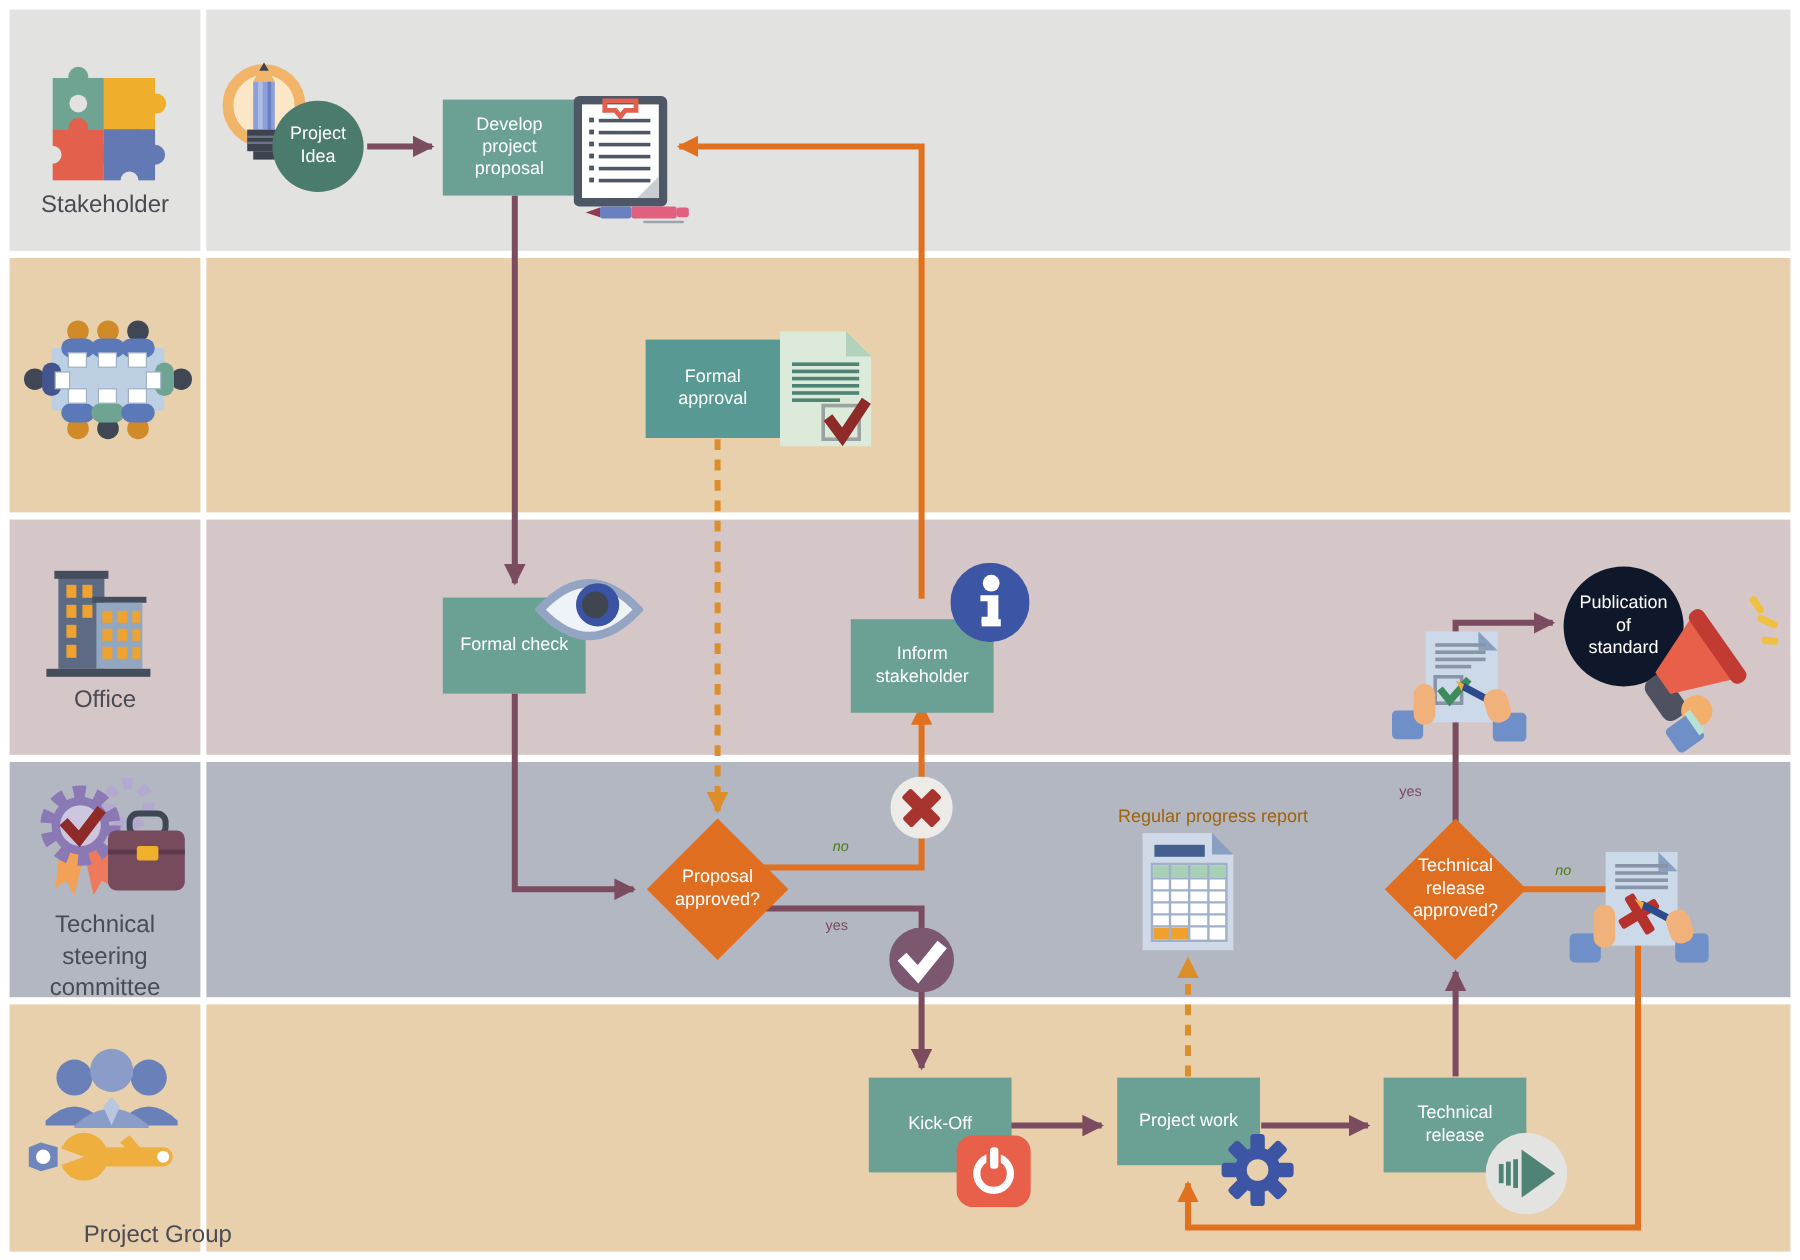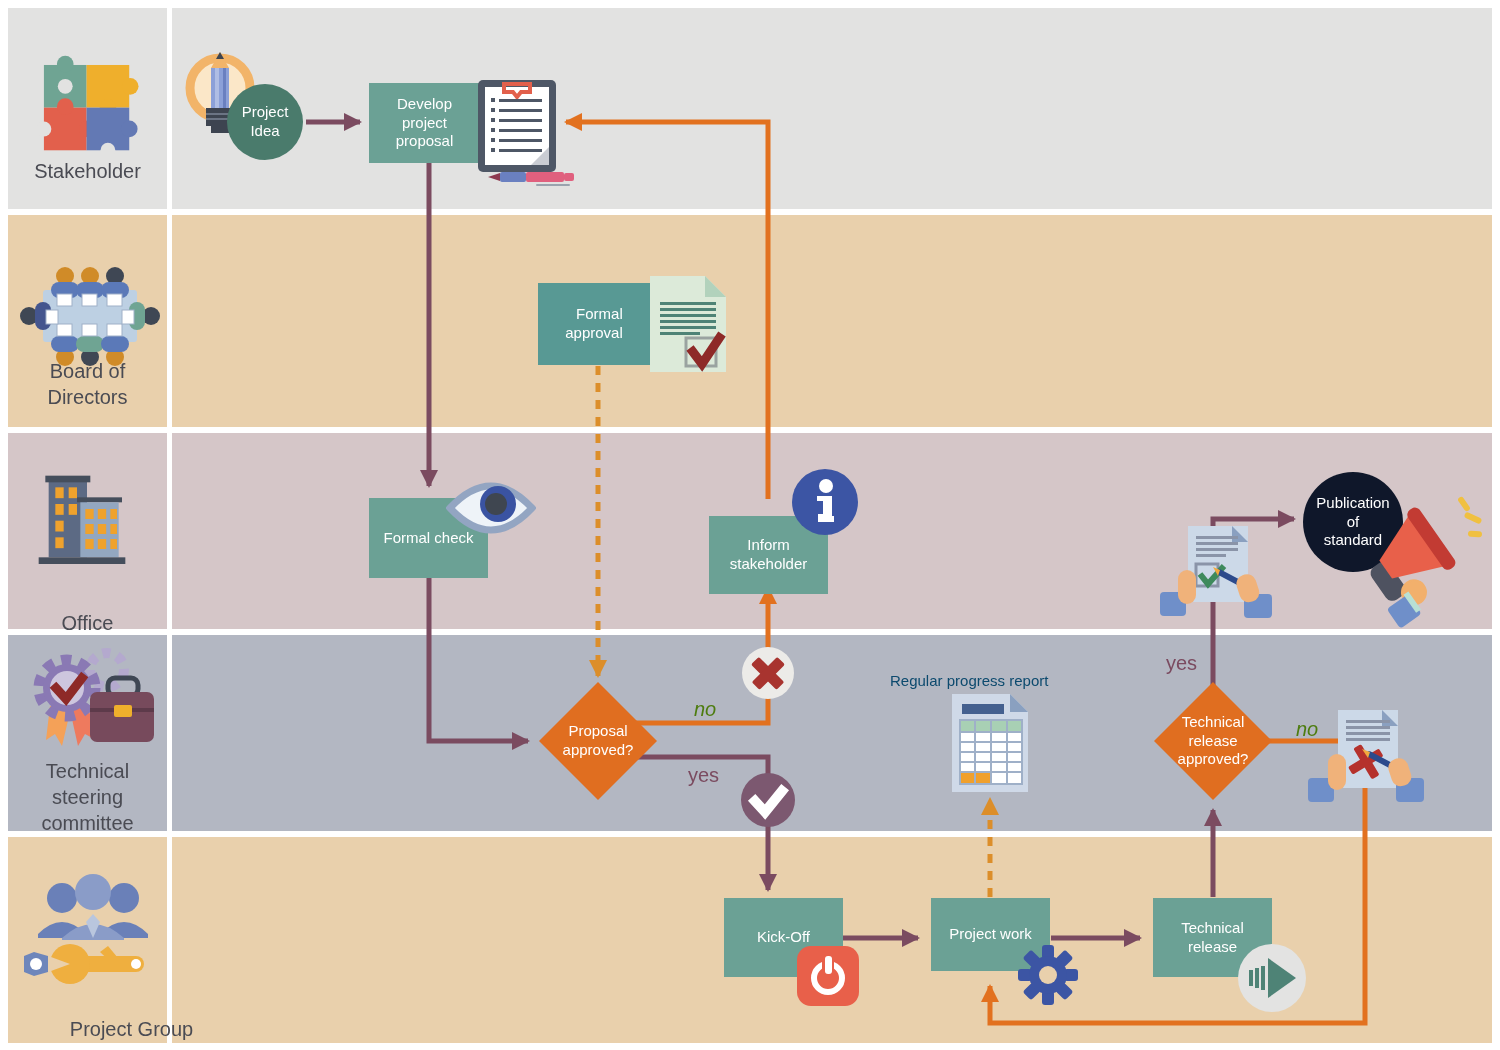--- a/index.html
+++ b/index.html
@@ -14,24 +14,24 @@
               font-size:20px;line-height:1.3;white-space:pre-line;}
   .icon{position:absolute;}
   .box{position:absolute;background:#6ba195;color:#ffffff;display:flex;align-items:center;
        justify-content:center;text-align:center;font-size:15px;line-height:1.25;white-space:pre-line;}
   .box.dark{background:#589994;}
   .diamond{position:absolute;width:118px;height:118px;background:#e06e20;
            clip-path:polygon(50% 0,100% 50%,50% 100%,0 50%);display:flex;align-items:center;
            justify-content:center;color:#ffffff;text-align:center;font-size:15px;line-height:1.25;white-space:pre-line;}
   .circle-node{position:absolute;border-radius:50%;display:flex;align-items:center;justify-content:center;
                color:#ffffff;text-align:center;font-size:15px;line-height:1.25;white-space:pre-line;}
-  .elabel{position:absolute;font-size:20px;}
+  .elabel{position:absolute;font-size:12px;}
   .elabel.yes{color:#7b4b60;}
   .elabel.no{color:#4d7c0f;font-style:italic;}
-  .note{position:absolute;color:#0c4a6e;font-size:15px;text-align:left;}
+  .note{position:absolute;color:#a16207;font-size:15px;text-align:right;}
   svg{display:block;}
   #connectors{position:absolute;left:0;top:0;}
 </style>
 </head>
 <body>
 
 <div id="stage">
 
   <div class="lane bg-gray" style="left:8px;top:8px;width:159px;height:201px;"></div>
   <div class="lane bg-tan" style="left:8px;top:215px;width:159px;height:212px;"></div>
@@ -116,22 +116,20 @@
       <rect x="42" y="32" width="15" height="12"></rect>
         <rect x="67" y="32" width="15" height="12"></rect>
         <rect x="92" y="32" width="15" height="12"></rect>
       <rect x="42" y="62" width="15" height="12"></rect>
         <rect x="67" y="62" width="15" height="12"></rect>
         <rect x="92" y="62" width="15" height="12"></rect>
       <rect x="31" y="48" width="12" height="14"></rect>
         <rect x="107" y="48" width="12" height="14"></rect>
     </g>
   </svg>
-  <div class="lane-label" style="top:358px;">Board of
-Directors</div>
 
   <svg class="icon" style="left:32px;top:466px;" width="100" height="106" viewBox="0 0 120 120">
     <rect x="20" y="14" width="46" height="92" fill="#5c6a84"></rect>
     <rect x="16" y="8" width="54" height="8" fill="#454e5c"></rect>
     <g fill="#efa22d">
       <rect x="28" y="22" width="10" height="13"></rect>
         <rect x="44" y="22" width="10" height="13"></rect>
       <rect x="28" y="42" width="10" height="13"></rect>
         <rect x="44" y="42" width="10" height="13"></rect>
       <rect x="28" y="62" width="10" height="13"></rect>
@@ -145,21 +143,21 @@
         <rect x="94" y="48" width="8" height="12"></rect>
       <rect x="64" y="66" width="10" height="12"></rect>
         <rect x="79" y="66" width="10" height="12"></rect>
         <rect x="94" y="66" width="8" height="12"></rect>
       <rect x="64" y="84" width="10" height="12"></rect>
         <rect x="79" y="84" width="10" height="12"></rect>
         <rect x="94" y="84" width="8" height="12"></rect>
     </g>
     <rect x="8" y="106" width="104" height="8" fill="#454e5c"></rect>
   </svg>
-  <div class="lane-label" style="top:570px;margin-top:40px;">Office</div>
+  <div class="lane-label" style="top:570px;">Office</div>
 
   <svg class="icon" style="left:12px;top:648px;" width="150" height="106" viewBox="0 0 150 106">
     <circle cx="95" cy="22" r="17" fill="none" stroke="#b4a9ce" stroke-width="10" stroke-dasharray="8 7"></circle>
     <polygon points="38,58 58,64 50,98 43,86 34,92" fill="#f4a158"></polygon>
     <polygon points="58,62 76,58 84,92 73,86 66,98" fill="#ee7a5e"></polygon>
     <circle cx="55" cy="40" r="28" fill="none" stroke="#8a79b4" stroke-width="11" stroke-dasharray="10 8"></circle>
     <circle cx="55" cy="40" r="24" fill="#8a79b4"></circle>
     <circle cx="55" cy="40" r="17" fill="#cdc6de"></circle>
     <path d="M44,40 L54,51 L70,30" fill="none" stroke="#8e2a28" stroke-width="9" stroke-linecap="square"></path>
     <rect x="96" y="30" width="30" height="18" rx="7" fill="none" stroke="#3f4754" stroke-width="5"></rect>
@@ -228,21 +226,21 @@
     </g>
   </svg>
   <svg class="icon" style="left:486px;top:170px;" width="92" height="18" viewBox="0 0 92 18">
     <polygon points="2,7 14,3 14,11" fill="#8e3a50"></polygon>
     <rect x="14" y="2" width="26" height="10" rx="2" fill="#6a80c0"></rect>
     <rect x="40" y="2" width="38" height="10" rx="2" fill="#e0607e"></rect>
     <rect x="78" y="3" width="10" height="8" rx="2" fill="#e0607e"></rect>
     <rect x="50" y="14" width="34" height="2" rx="1" fill="#9aa3ae"></rect>
   </svg>
 
-  <div class="box dark" style="left:538px;top:283px;width:112px;height:82px;text-align:right;">Formal
+  <div class="box dark" style="left:538px;top:283px;width:112px;height:82px;">Formal
 approval</div>
   <svg class="icon" style="left:650px;top:276px;" width="76" height="96" viewBox="0 0 76 96">
     <polygon points="0,0 55,0 76,21 76,96 0,96" fill="#dcead9"></polygon>
     <polygon points="55,0 55,21 76,21" fill="#b2d2bc"></polygon>
     <g fill="#4e8376">
       <rect x="10" y="26" width="56" height="3"></rect>
         <rect x="10" y="32" width="56" height="3"></rect>
       <rect x="10" y="38" width="56" height="3"></rect>
         <rect x="10" y="44" width="56" height="3"></rect>
       <rect x="10" y="50" width="56" height="3"></rect>

